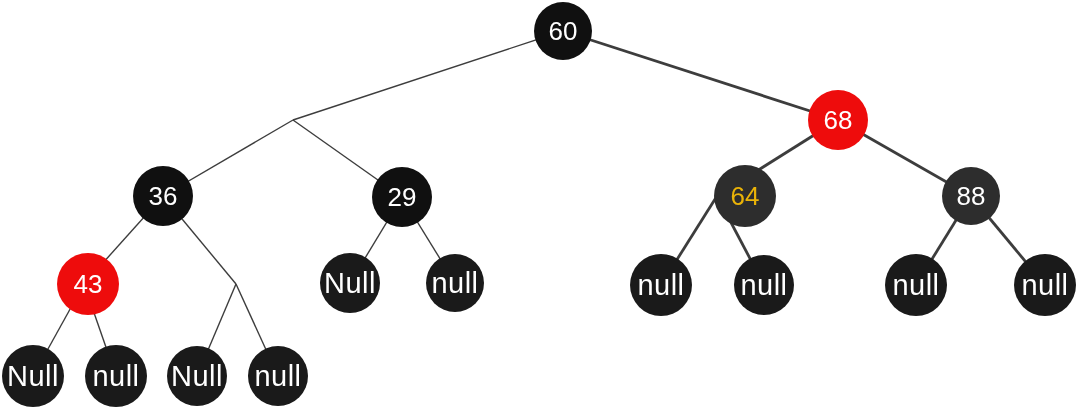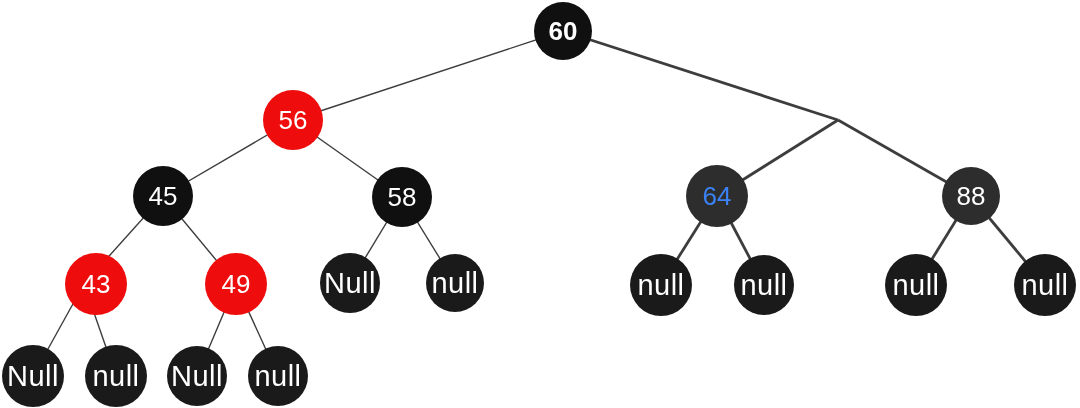--- a/index.html
+++ b/index.html
@@ -58,28 +58,27 @@
       <line x1="402" y1="197" x2="350" y2="283" stroke="#3d3d3d" stroke-width="1.4"></line>
       <line x1="402" y1="197" x2="455" y2="283" stroke="#3d3d3d" stroke-width="1.4"></line>
       <line x1="838" y1="120" x2="717" y2="196" stroke="#3d3d3d" stroke-width="2.8"></line>
       <line x1="838" y1="120" x2="971" y2="196" stroke="#3d3d3d" stroke-width="2.8"></line>
       <line x1="717" y1="196" x2="661" y2="285" stroke="#3d3d3d" stroke-width="2.8"></line>
       <line x1="717" y1="196" x2="764" y2="285" stroke="#3d3d3d" stroke-width="2.8"></line>
       <line x1="971" y1="196" x2="916" y2="285" stroke="#3d3d3d" stroke-width="2.8"></line>
       <line x1="971" y1="196" x2="1045" y2="285" stroke="#3d3d3d" stroke-width="2.8"></line>
     </svg>
   <div class="node-layer">
-      <div class="node value" style="left: 534px; top: 2px; width: 58px; height: 58px; background: rgb(16, 16, 16); color: rgb(255, 255, 255); font-weight: bold;">60</div>
-      <div class="node value" style="left: 263px; top: 90px; width: 60px; height: 60px; background: rgb(238, 12, 12); color: rgb(255, 255, 255);">56</div>
-      <div class="node value" style="left: 133px; top: 166px; width: 60px; height: 60px; background: rgb(16, 16, 16); color: rgb(255, 255, 255);">45</div>
-      <div class="node value" style="left: 372px; top: 167px; width: 60px; height: 60px; background: rgb(16, 16, 16); color: rgb(255, 255, 255);">58</div>
-      <div class="node value" style="left: 686px; top: 165px; width: 62px; height: 62px; background: rgb(45, 45, 45); color: #3b82f6;">64</div>
+      <div class="node value" style="left: 534px; top: 2px; width: 58px; height: 58px; background: rgb(16, 16, 16); color: rgb(255, 255, 255);">60</div>
+      <div class="node value" style="left: 808px; top: 90px; width: 60px; height: 60px; background: rgb(238, 12, 12); color: rgb(255, 255, 255);">68</div>
+      <div class="node value" style="left: 133px; top: 166px; width: 60px; height: 60px; background: rgb(16, 16, 16); color: rgb(255, 255, 255);">36</div>
+      <div class="node value" style="left: 372px; top: 167px; width: 60px; height: 60px; background: rgb(16, 16, 16); color: rgb(255, 255, 255);">29</div>
+      <div class="node value" style="left: 714px; top: 165px; width: 62px; height: 62px; background: rgb(45, 45, 45); color: #eab308;">64</div>
       <div class="node value" style="left: 942px; top: 167px; width: 58px; height: 58px; background: rgb(45, 45, 45); color: rgb(255, 255, 255);">88</div>
-      <div class="node value" style="left: 65px; top: 253px; width: 62px; height: 62px; background: rgb(238, 12, 12); color: rgb(255, 255, 255);">43</div>
-      <div class="node value" style="left: 205px; top: 253px; width: 62px; height: 62px; background: rgb(238, 12, 12); color: rgb(255, 255, 255);">49</div>
+      <div class="node value" style="left: 57px; top: 253px; width: 62px; height: 62px; background: rgb(238, 12, 12); color: rgb(255, 255, 255);">43</div>
       <div class="node null-leaf" style="left: 320px; top: 253px; width: 60px; height: 60px; background: rgb(26, 26, 26); color: rgb(255, 255, 255);">Null</div>
       <div class="node null-leaf" style="left: 426px; top: 254px; width: 58px; height: 58px; background: rgb(26, 26, 26); color: rgb(255, 255, 255);">null</div>
       <div class="node null-leaf" style="left: 630px; top: 254px; width: 62px; height: 62px; background: rgb(26, 26, 26); color: rgb(255, 255, 255);">null</div>
       <div class="node null-leaf" style="left: 734px; top: 255px; width: 60px; height: 60px; background: rgb(26, 26, 26); color: rgb(255, 255, 255);">null</div>
       <div class="node null-leaf" style="left: 885px; top: 254px; width: 62px; height: 62px; background: rgb(26, 26, 26); color: rgb(255, 255, 255);">null</div>
       <div class="node null-leaf" style="left: 1014px; top: 254px; width: 62px; height: 62px; background: rgb(26, 26, 26); color: rgb(255, 255, 255);">null</div>
       <div class="node null-leaf" style="left: 2px; top: 345px; width: 62px; height: 62px; background: rgb(26, 26, 26); color: rgb(255, 255, 255);">Null</div>
       <div class="node null-leaf" style="left: 85px; top: 345px; width: 62px; height: 62px; background: rgb(26, 26, 26); color: rgb(255, 255, 255);">null</div>
       <div class="node null-leaf" style="left: 167px; top: 346px; width: 60px; height: 60px; background: rgb(26, 26, 26); color: rgb(255, 255, 255);">Null</div>
       <div class="node null-leaf" style="left: 248px; top: 346px; width: 60px; height: 60px; background: rgb(26, 26, 26); color: rgb(255, 255, 255);">null</div>

